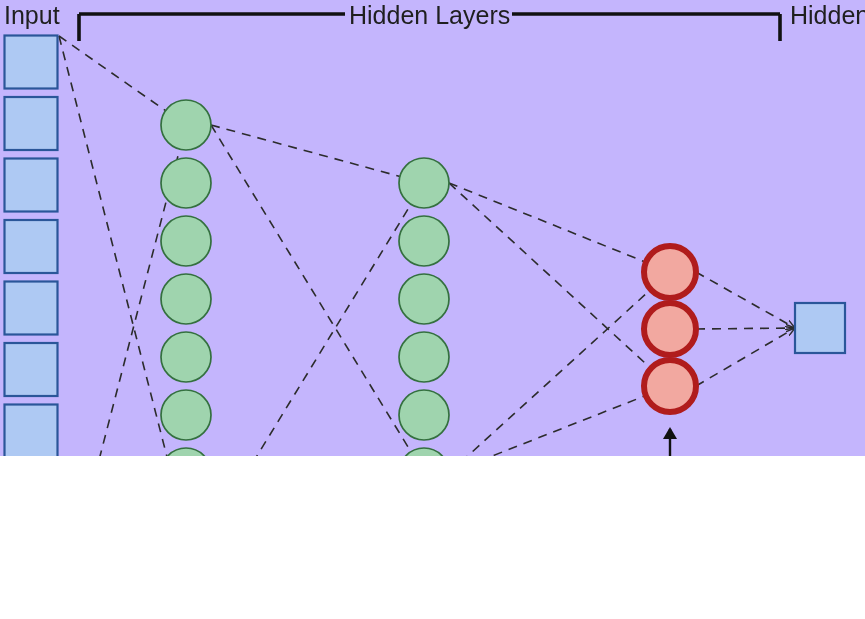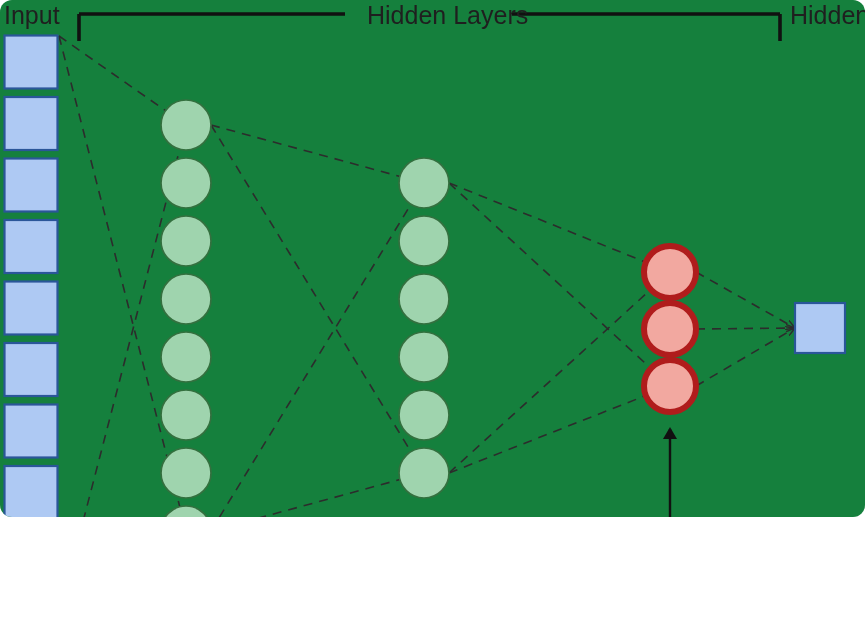--- a/index.html
+++ b/index.html
@@ -8,24 +8,23 @@
     padding: 0;
     background: #ffffff;
   }
   body {
     font-family: "Liberation Sans", sans-serif;
     -webkit-font-smoothing: antialiased;
   }
   #diagram-root {
     position: relative;
     width: 865px;
-    height: 517px;
-    background: #15803d;
+    height: 456px;
+    background: #c4b5fd;
     overflow: hidden;
-    border-radius: 12px;
   }
   #diagram-svg {
     position: absolute;
     top: 0;
     left: 0;
     width: 865px;
     height: 619px;
     display: block;
   }
   .lbl {
@@ -36,21 +35,20 @@
   }
   #label-input {
     left: 4px;
     top: 3px;
     font-size: 25px;
   }
   #label-hidden {
     left: 349px;
     top: 3px;
     font-size: 25px;
-    margin-left: 18px;
   }
   #label-output {
     left: 790px;
     top: 3px;
     font-size: 25px;
   }
   #label-embeddings {
     left: 578px;
     top: 524px;
     font-size: 33px;

